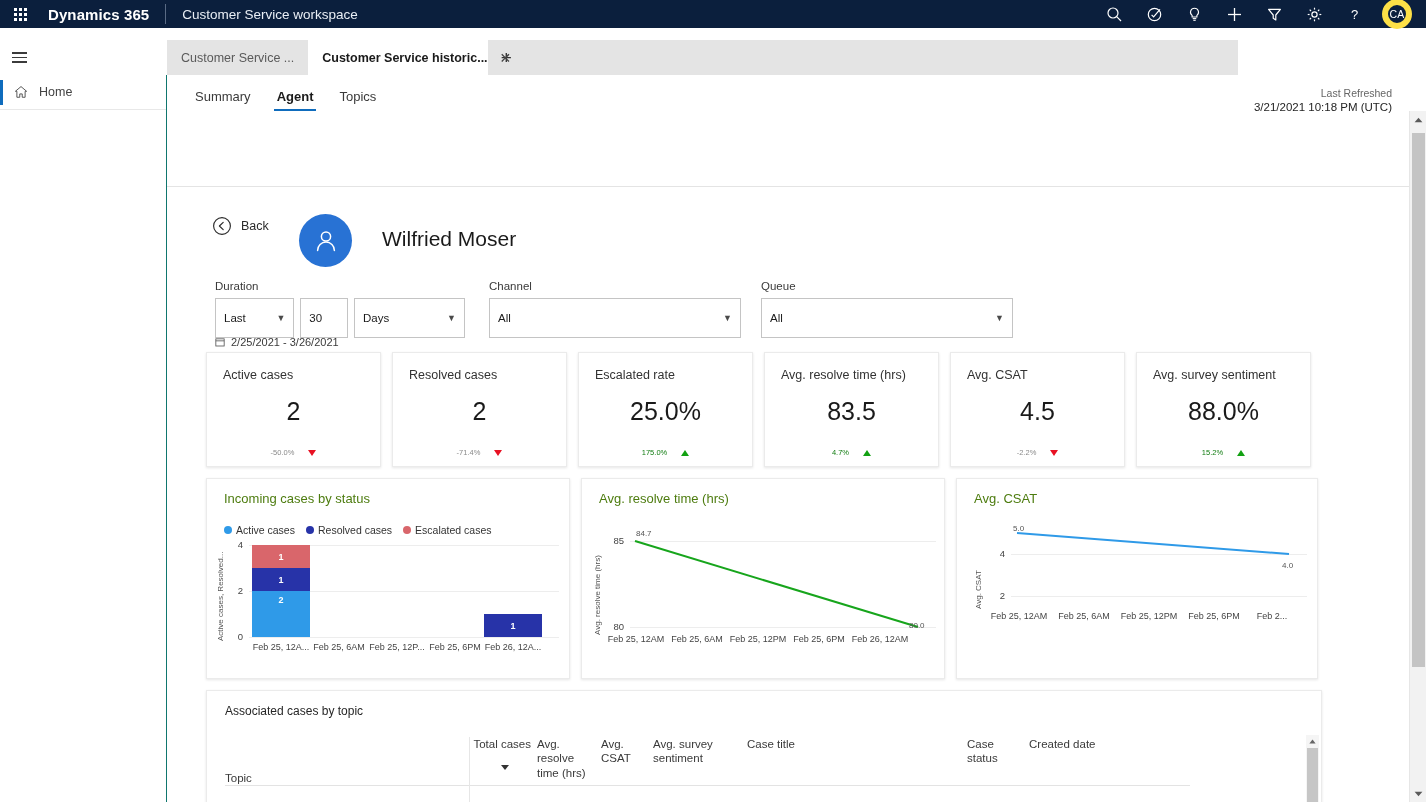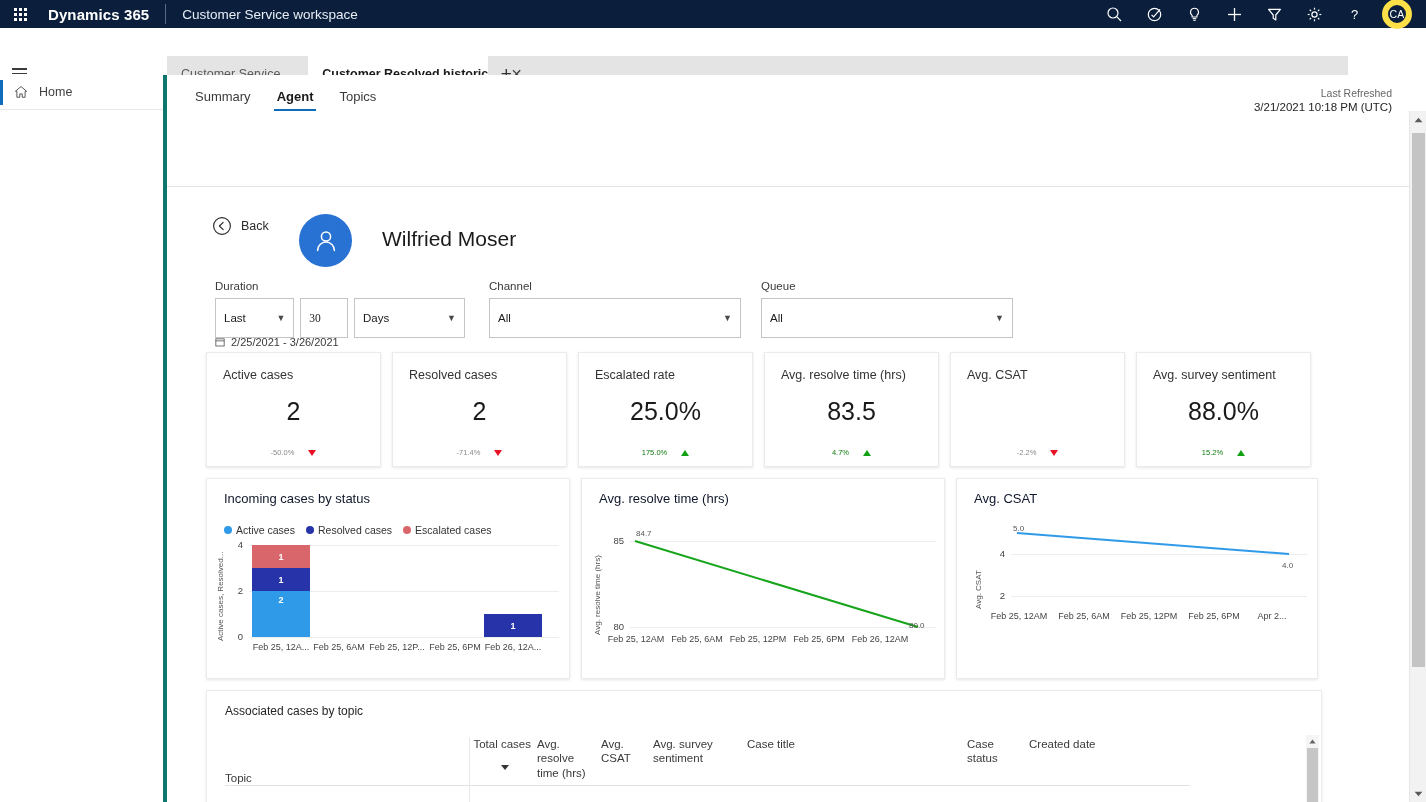--- a/index.html
+++ b/index.html
@@ -60,23 +60,23 @@
     width: 30px; height: 30px; border-radius: 50%;
     border: 6px solid #fde047; color: #ffffff;
     font-size: 10.5px; display: flex; align-items: center;
     justify-content: center; margin-left: 8px; cursor: pointer;
     letter-spacing: .3px;
   }
 
   
   #tabstrip {
     position: absolute; top: 40px; left: 0;
-    width: 1348px; height: 35px;
+    width: 1238px; height: 35px;
     background: #e4e4e4;
-    display: flex; align-items: stretch; margin-top: 16px;
+    display: flex; align-items: stretch;
   }
   #hamburger {
     width: 167px; height: 35px; background: #ffffff;
     display: flex; align-items: center; padding-left: 12px;
     cursor: pointer;
   }
   .burger-lines { display: flex; flex-direction: column; gap: 3px; }
   .burger-lines i { width: 15px; height: 1.4px; background: #3b3b3b; display: block; }
   .wtab {
     display: flex; align-items: center;
@@ -95,21 +95,21 @@
     width: 36px; display: flex; align-items: center;
     justify-content: center; font-size: 19px; color: #333;
     cursor: pointer; font-weight: 300;
   }
 
   
   #sidebar {
     position: absolute; top: 75px; left: 0;
     width: 167px; height: 727px;
     background: #ffffff;
-    border-right: 4px solid #0f766e;
+    border-right: 1px solid #0f766e;
   }
   #sidebar-home {
     height: 35px; display: flex; align-items: center;
     padding-left: 14px; gap: 11px; cursor: pointer;
     position: relative; border-bottom: 1px solid #e8e8e8;
   }
   #sidebar-home::before {
     content: ""; position: absolute; left: 0; top: 5px;
     width: 2.5px; height: 25px; background: #0f6cbd;
   }
@@ -222,21 +222,21 @@
   .chart-card {
     background: #ffffff; border: 1px solid #ebebeb;
     box-shadow: 0 1px 2.5px rgba(0,0,0,.10);
     height: 201px; position: relative;
   }
   .chart-card.w1 { width: 364px; }
   .chart-card.w2 { width: 364px; }
   .chart-card.w3 { width: 362px; }
   .chart-title {
     position: absolute; top: 12px; left: 17px;
-    font-size: 13px; color: #0f172a;
+    font-size: 13px; color: #4d7c0f;
   }
   .legend {
     position: absolute; top: 45px; left: 17px;
     display: flex; gap: 11px; align-items: center;
   }
   .legend .li { display: flex; align-items: center; gap: 4px; font-size: 10.5px; color: #333; }
   .legend .dot { width: 8px; height: 8px; border-radius: 50%; display: block; }
 
   .plot { position: absolute; }
   .axis-title {
@@ -405,21 +405,21 @@
     <div class="burger-lines">
         <i></i>
         <i></i>
         <i></i>
       </div>
   </div>
   <div class="wtab">
     <span>Customer Service ...</span>
   </div>
   <div class="wtab active">
-    <span>Customer Resolved historic...</span>
+    <span>Customer Service historic...</span>
     <span class="tab-close">✕</span>
   </div>
   <div id="new-tab">+</div>
 </div>
 
 <div id="sidebar">
   <div id="sidebar-home">
     <svg width="14" height="14" viewBox="0 0 16 16">
       <path d="M8 1.8 L1.6 7.2 H3.3 V14 H6.6 V10.2 H9.4 V14 H12.7 V7.2 H14.4 Z" fill="none" stroke="#4a4a4a" stroke-width="1.05" stroke-linejoin="round"></path>
     </svg>
@@ -460,21 +460,21 @@
   </div>
 
   <div id="filters">
     <div class="fgroup" style="left:48px; top:0; width:250px;">
       <div class="flabel">Duration</div>
       <div style="display:flex; gap:6px;">
         <div class="fctrl" style="width:80px;">
           <span>Last</span>
           <span class="chev">▼</span>
         </div>
-        <div class="fctrl" style="width:48px;font-family:Liberation Serif, serif;">
+        <div class="fctrl" style="width:48px;">
           <span>30</span>
         </div>
         <div class="fctrl" style="width:112px;">
           <span>Days</span>
           <span class="chev">▼</span>
         </div>
       </div>
     </div>
 
     <div class="fgroup" style="left:322px; top:0; width:252px;">
@@ -530,20 +530,21 @@
     <div class="kpi">
       <div class="kt">Avg. resolve time (hrs)</div>
       <div class="kv">83.5</div>
       <div class="kd">
         <span class="pct up">4.7%</span>
         <span class="tri up"></span>
       </div>
     </div>
     <div class="kpi">
       <div class="kt">Avg. CSAT</div>
+      <div class="kv">4.5</div>
       <div class="kd">
         <span class="pct down">-2.2%</span>
         <span class="tri down"></span>
       </div>
     </div>
     <div class="kpi">
       <div class="kt">Avg. survey sentiment</div>
       <div class="kv">88.0%</div>
       <div class="kd">
         <span class="pct up">15.2%</span>
@@ -647,21 +648,21 @@
           <polyline points="6,12 278,33" fill="none" stroke="#2f9ae8" stroke-width="2"></polyline>
         </svg>
 
         <div class="pt-label" style="left:56px; top:3px;">5.0</div>
         <div class="pt-label" style="left:325px; top:40px;">4.0</div>
 
         <div class="xtick" style="left:30px; top:90px; width:64px;">Feb 25, 12AM</div>
         <div class="xtick" style="left:95px; top:90px; width:64px;">Feb 25, 6AM</div>
         <div class="xtick" style="left:160px; top:90px; width:64px;">Feb 25, 12PM</div>
         <div class="xtick" style="left:225px; top:90px; width:64px;">Feb 25, 6PM</div>
-        <div class="xtick" style="left:290px; top:90px; width:50px;">Apr 2...</div>
+        <div class="xtick" style="left:290px; top:90px; width:50px;">Feb 2...</div>
       </div>
     </div>
   </div>
 
   <div id="table-card">
     <div id="table-title">Associated cases by topic</div>
 
     <div id="tbl">
       <div class="thead">
         <div class="th c-topic">

